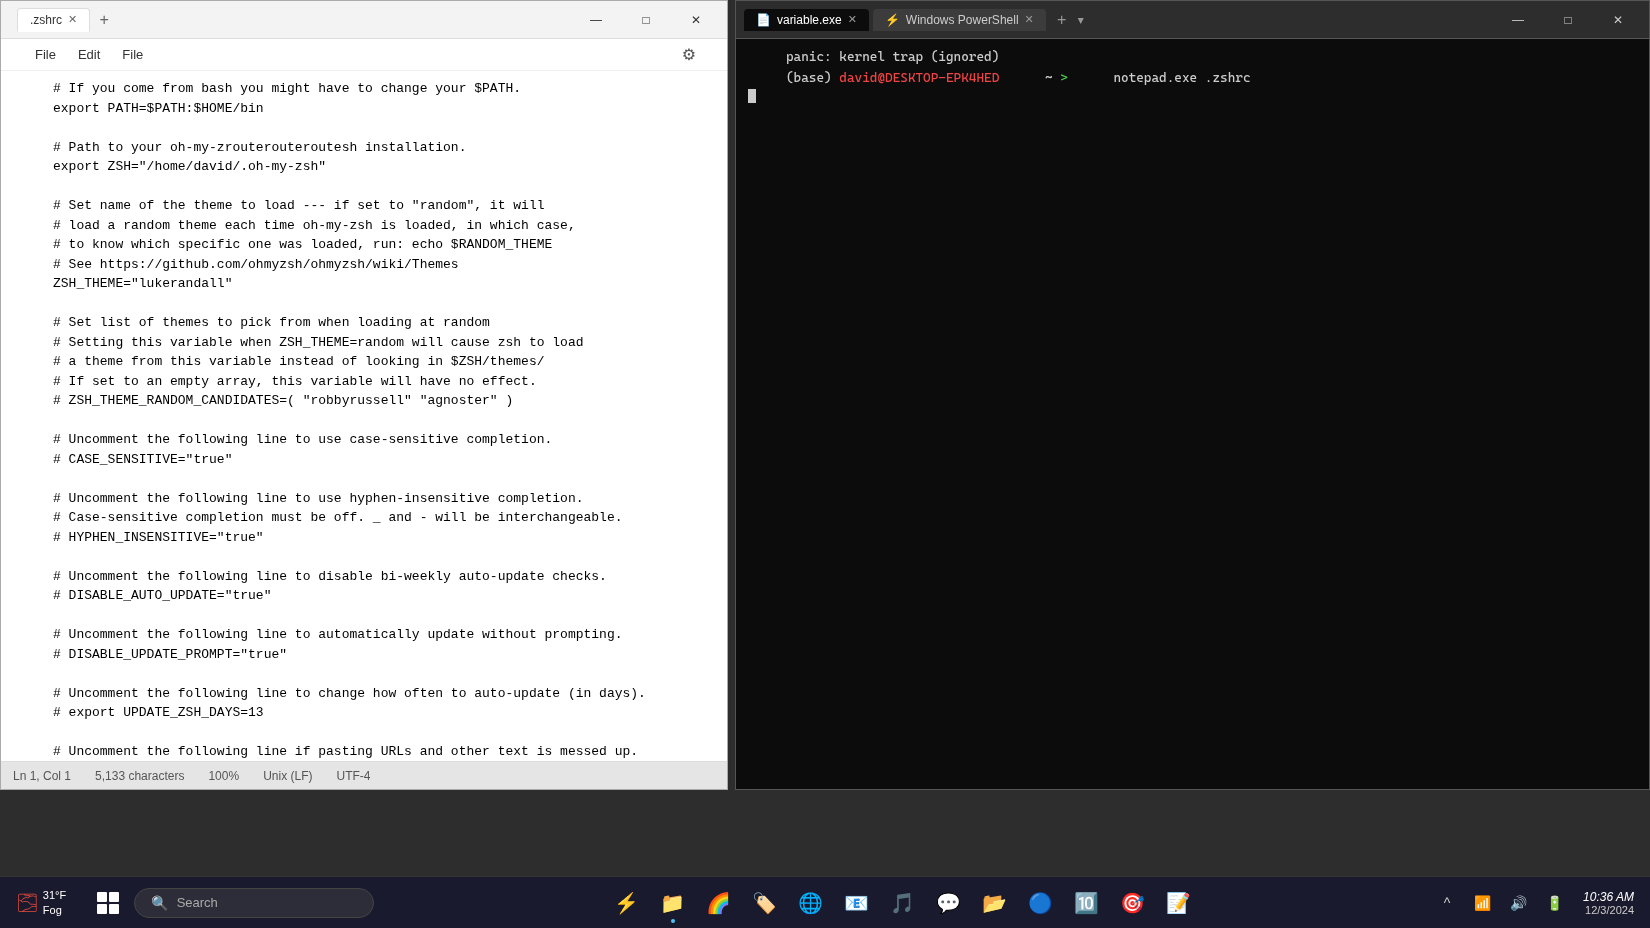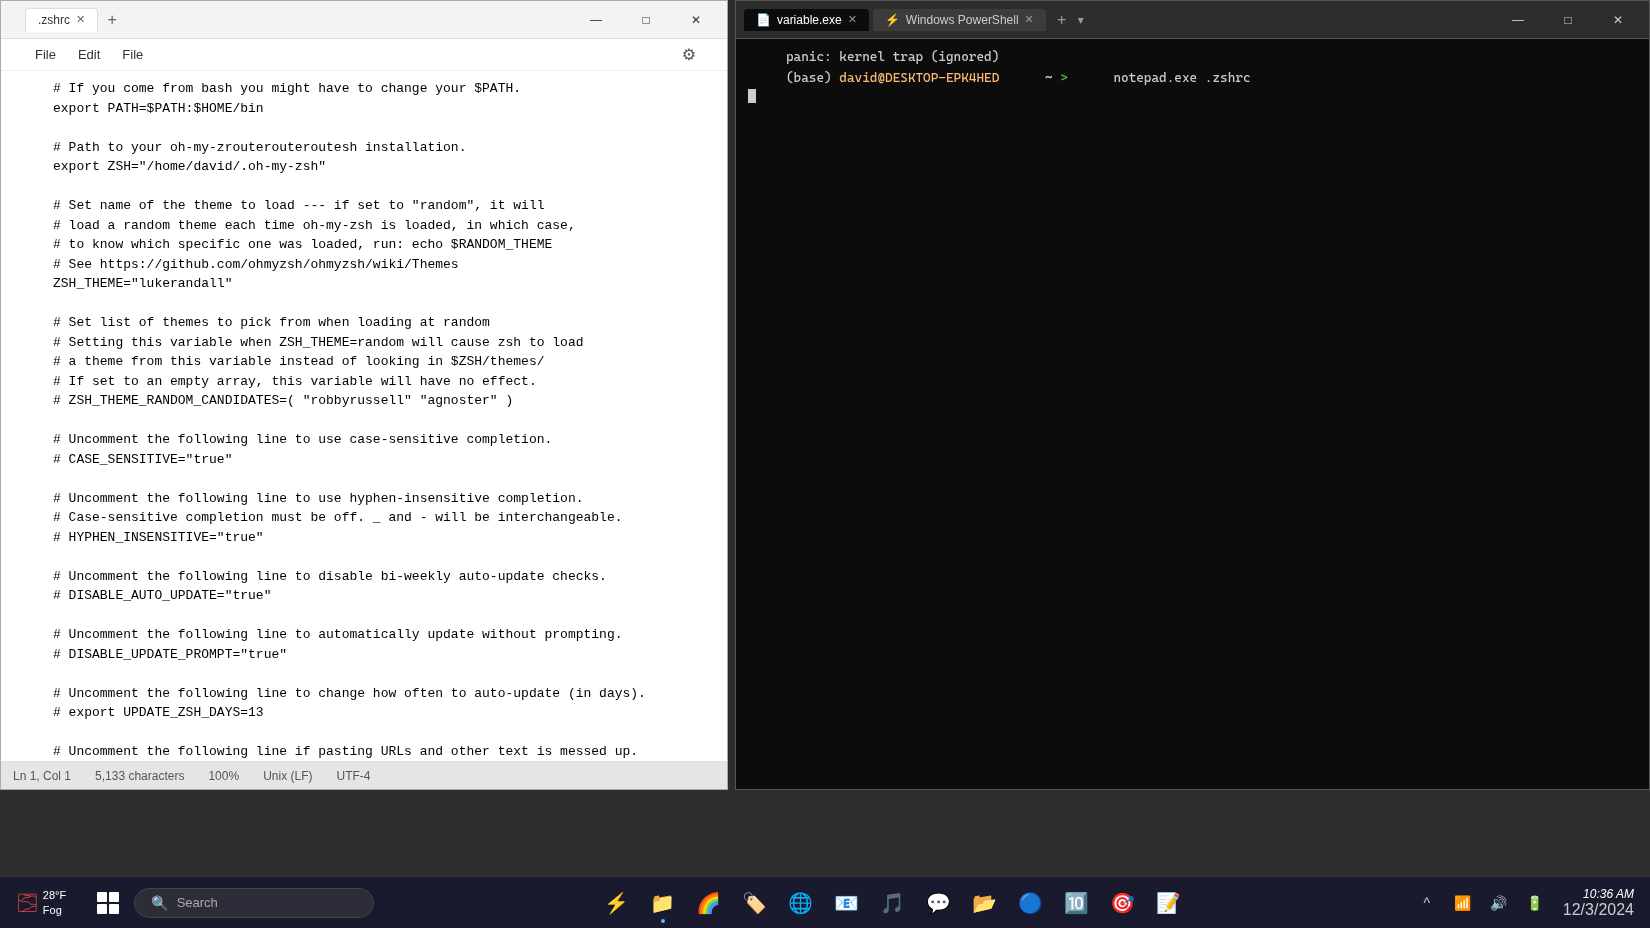--- a/index.html
+++ b/index.html
@@ -47,21 +47,21 @@
       display: flex;
       align-items: center;
       gap: 8px;
     }
 
     .titlebar-tabs {
       display: flex;
       align-items: center;
       gap: 2px;
       flex: 1;
-      margin-left: 16px;
+      margin-left: 8px;
     }
 
     .tab {
       display: flex;
       align-items: center;
       gap: 6px;
       padding: 4px 12px;
       background: #fff;
       border: 1px solid #ddd;
       border-radius: 4px 4px 0 0;
@@ -265,21 +265,21 @@
       font-family: 'Cascadia Code', 'Consolas', 'Courier New', monospace;
       font-size: 13px;
       line-height: 1.6;
       color: #cccccc;
       overflow-y: auto;
       background: #0c0c0c;
     }
 
     .ps-line { display: flex; align-items: baseline; }
     .ps-text-white { color: #cccccc; margin-left: 38px; }
-    .ps-text-green { color: #fdba74; }
+    .ps-text-green { color: #ef4444; }
     .ps-cursor {
       display: inline-block;
       width: 8px;
       height: 14px;
       background: #cccccc;
       vertical-align: middle;
     }
 
     
     .taskbar {
@@ -425,21 +425,21 @@
     }
 
     .clock-time {
       font-size: 12px;
       color: #fff;
       font-weight: 500;
       font-style: italic;
     }
 
     .clock-date {
-      font-size: 16px;
+      font-size: 11px;
       color: #ccc;
     }
 
     
     .notepad-content::-webkit-scrollbar,
     .ps-content::-webkit-scrollbar {
       width: 8px;
     }
     .notepad-content::-webkit-scrollbar-track { background: #f0f0f0; }
     .notepad-content::-webkit-scrollbar-thumb { background: #bbb; border-radius: 4px; }
@@ -571,21 +571,21 @@
         <span class="ps-cursor"></span>
       </div>
     </div>
   </div>
 
   <div class="taskbar">
 
     <div class="taskbar-weather">
       <span class="weather-icon">🌫</span>
       <div class="weather-text">
-        <div>28°F</div>
+        <div>31°F</div>
         <div>Fog</div>
       </div>
     </div>
 
     <div class="taskbar-start">
       <div class="start-icon">
         <div class="start-icon-sq"></div>
         <div class="start-icon-sq"></div>
         <div class="start-icon-sq"></div>
         <div class="start-icon-sq"></div>

